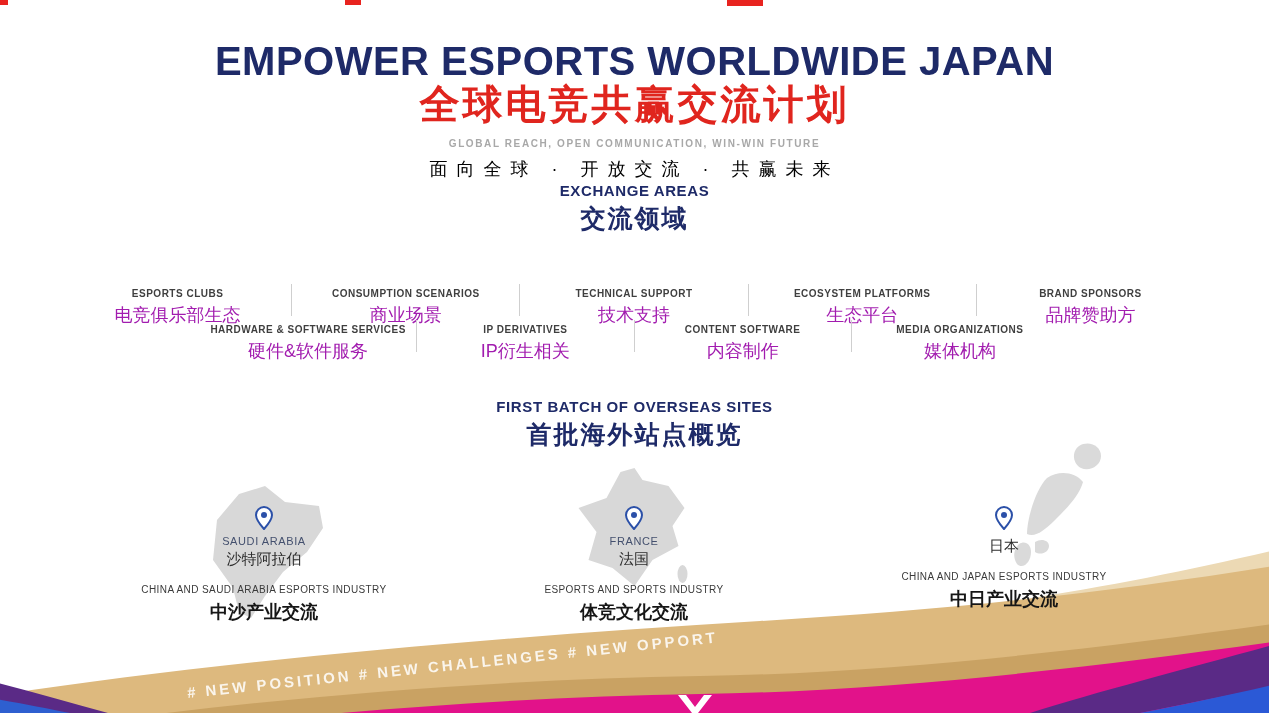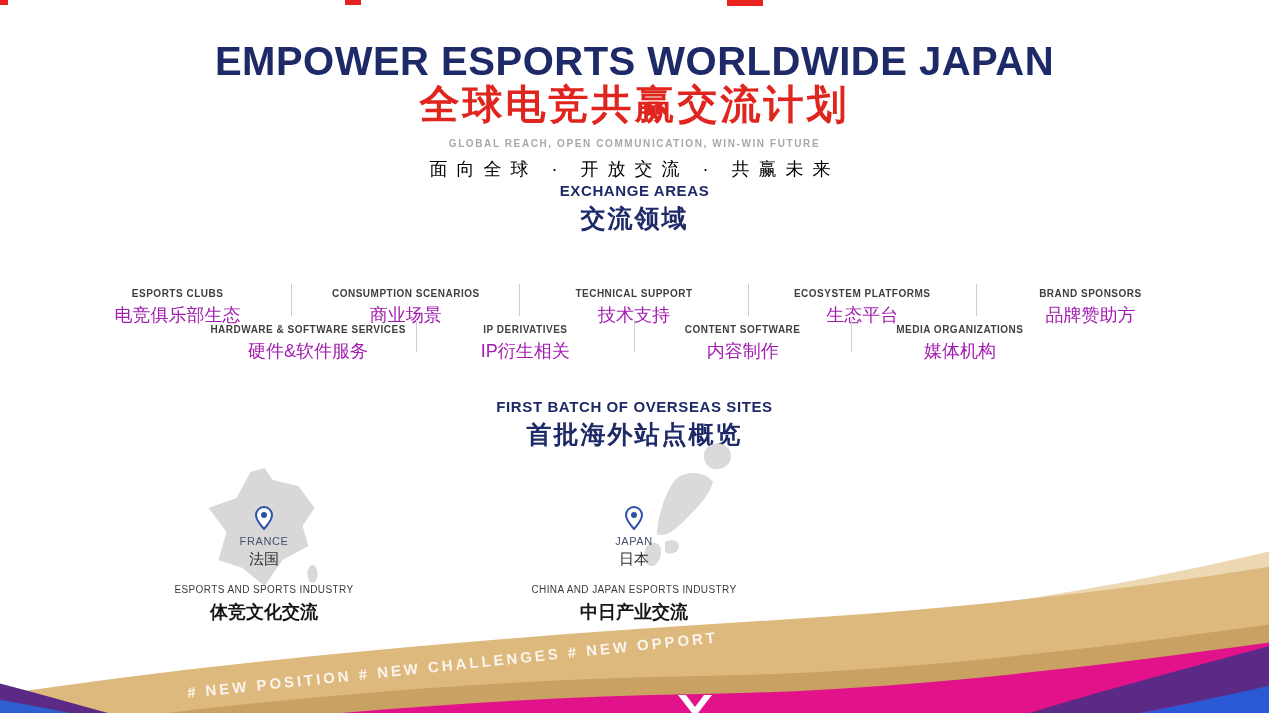--- a/index.html
+++ b/index.html
@@ -120,20 +120,35 @@
     </div>
   </div>
 
   <div class="section-head" style="top:398px;">
     <div class="sec-en">FIRST BATCH OF OVERSEAS SITES</div>
     <div class="sec-zh">首批海外站点概览</div>
   </div>
 
   <div class="sites">
 
+    <div class="site">
+      <svg class="site-map saudi" width="130" height="150" viewBox="0 0 130 150">
+        <path d="M18,44 L40,18 L66,10 L86,26 L120,30 L124,52 L108,76 L84,96 L66,120 L52,142 L40,136 L34,112 L14,84 Z" fill="#d8d8d8"></path>
+      </svg>
+      <div class="site-content">
+        <svg class="pin" width="18" height="24" viewBox="0 0 18 24">
+          <path d="M9,1 C13.4,1 17,4.6 17,9 C17,14 9,23 9,23 C9,23 1,14 1,9 C1,4.6 4.6,1 9,1 Z" fill="#ffffff" stroke="#2b50a8" stroke-width="2"></path>
+          <circle cx="9" cy="9" r="3" fill="#2b50a8"></circle>
+        </svg>
+        <div class="country-en">SAUDI ARABIA</div>
+        <div class="country-zh">沙特阿拉伯</div>
+        <div class="desc-en">CHINA AND SAUDI ARABIA ESPORTS INDUSTRY</div>
+        <div class="desc-zh">中沙产业交流</div>
+      </div>
+    </div>
 
     <div class="site">
       <svg class="site-map france" width="115" height="125" viewBox="0 0 115 125">
         <path d="M44,4 L58,0 L66,12 L92,18 L108,40 L96,58 L102,78 L76,92 L58,118 L36,100 L12,92 L20,64 L2,40 L30,30 Z" fill="#d8d8d8"></path>
         <ellipse cx="106" cy="106" rx="5" ry="9" fill="#d8d8d8"></ellipse>
       </svg>
       <div class="site-content">
         <svg class="pin" width="18" height="24" viewBox="0 0 18 24">
           <path d="M9,1 C13.4,1 17,4.6 17,9 C17,14 9,23 9,23 C9,23 1,14 1,9 C1,4.6 4.6,1 9,1 Z" fill="#ffffff" stroke="#2b50a8" stroke-width="2"></path>
           <circle cx="9" cy="9" r="3" fill="#2b50a8"></circle>
@@ -150,21 +165,20 @@
         <path d="M96,6 C106,0 118,6 118,16 C118,26 106,32 98,28 C90,24 88,12 96,6 Z" fill="#dadada"></path>
         <path d="M64,38 C76,30 92,32 100,42 C96,56 84,68 72,80 C62,90 52,98 44,94 C44,80 52,50 64,38 Z" fill="#dadada"></path>
         <path d="M52,102 C58,98 66,100 66,106 C66,112 58,116 52,112 Z" fill="#dadada"></path>
         <path d="M36,104 C42,100 48,104 48,112 C48,122 40,130 34,124 C30,118 30,110 36,104 Z" fill="#dadada"></path>
       </svg>
       <div class="site-content">
         <svg class="pin" width="18" height="24" viewBox="0 0 18 24">
           <path d="M9,1 C13.4,1 17,4.6 17,9 C17,14 9,23 9,23 C9,23 1,14 1,9 C1,4.6 4.6,1 9,1 Z" fill="#ffffff" stroke="#2b50a8" stroke-width="2"></path>
           <circle cx="9" cy="9" r="3" fill="#2b50a8"></circle>
         </svg>
-        <div class="country-en">JAPAN</div>
         <div class="country-zh">日本</div>
         <div class="desc-en">CHINA AND JAPAN ESPORTS INDUSTRY</div>
         <div class="desc-zh">中日产业交流</div>
       </div>
     </div>
 
   </div>
 
   <div class="ribbons">
     <svg width="1269" height="200" viewBox="0 0 1269 200" preserveAspectRatio="none">

